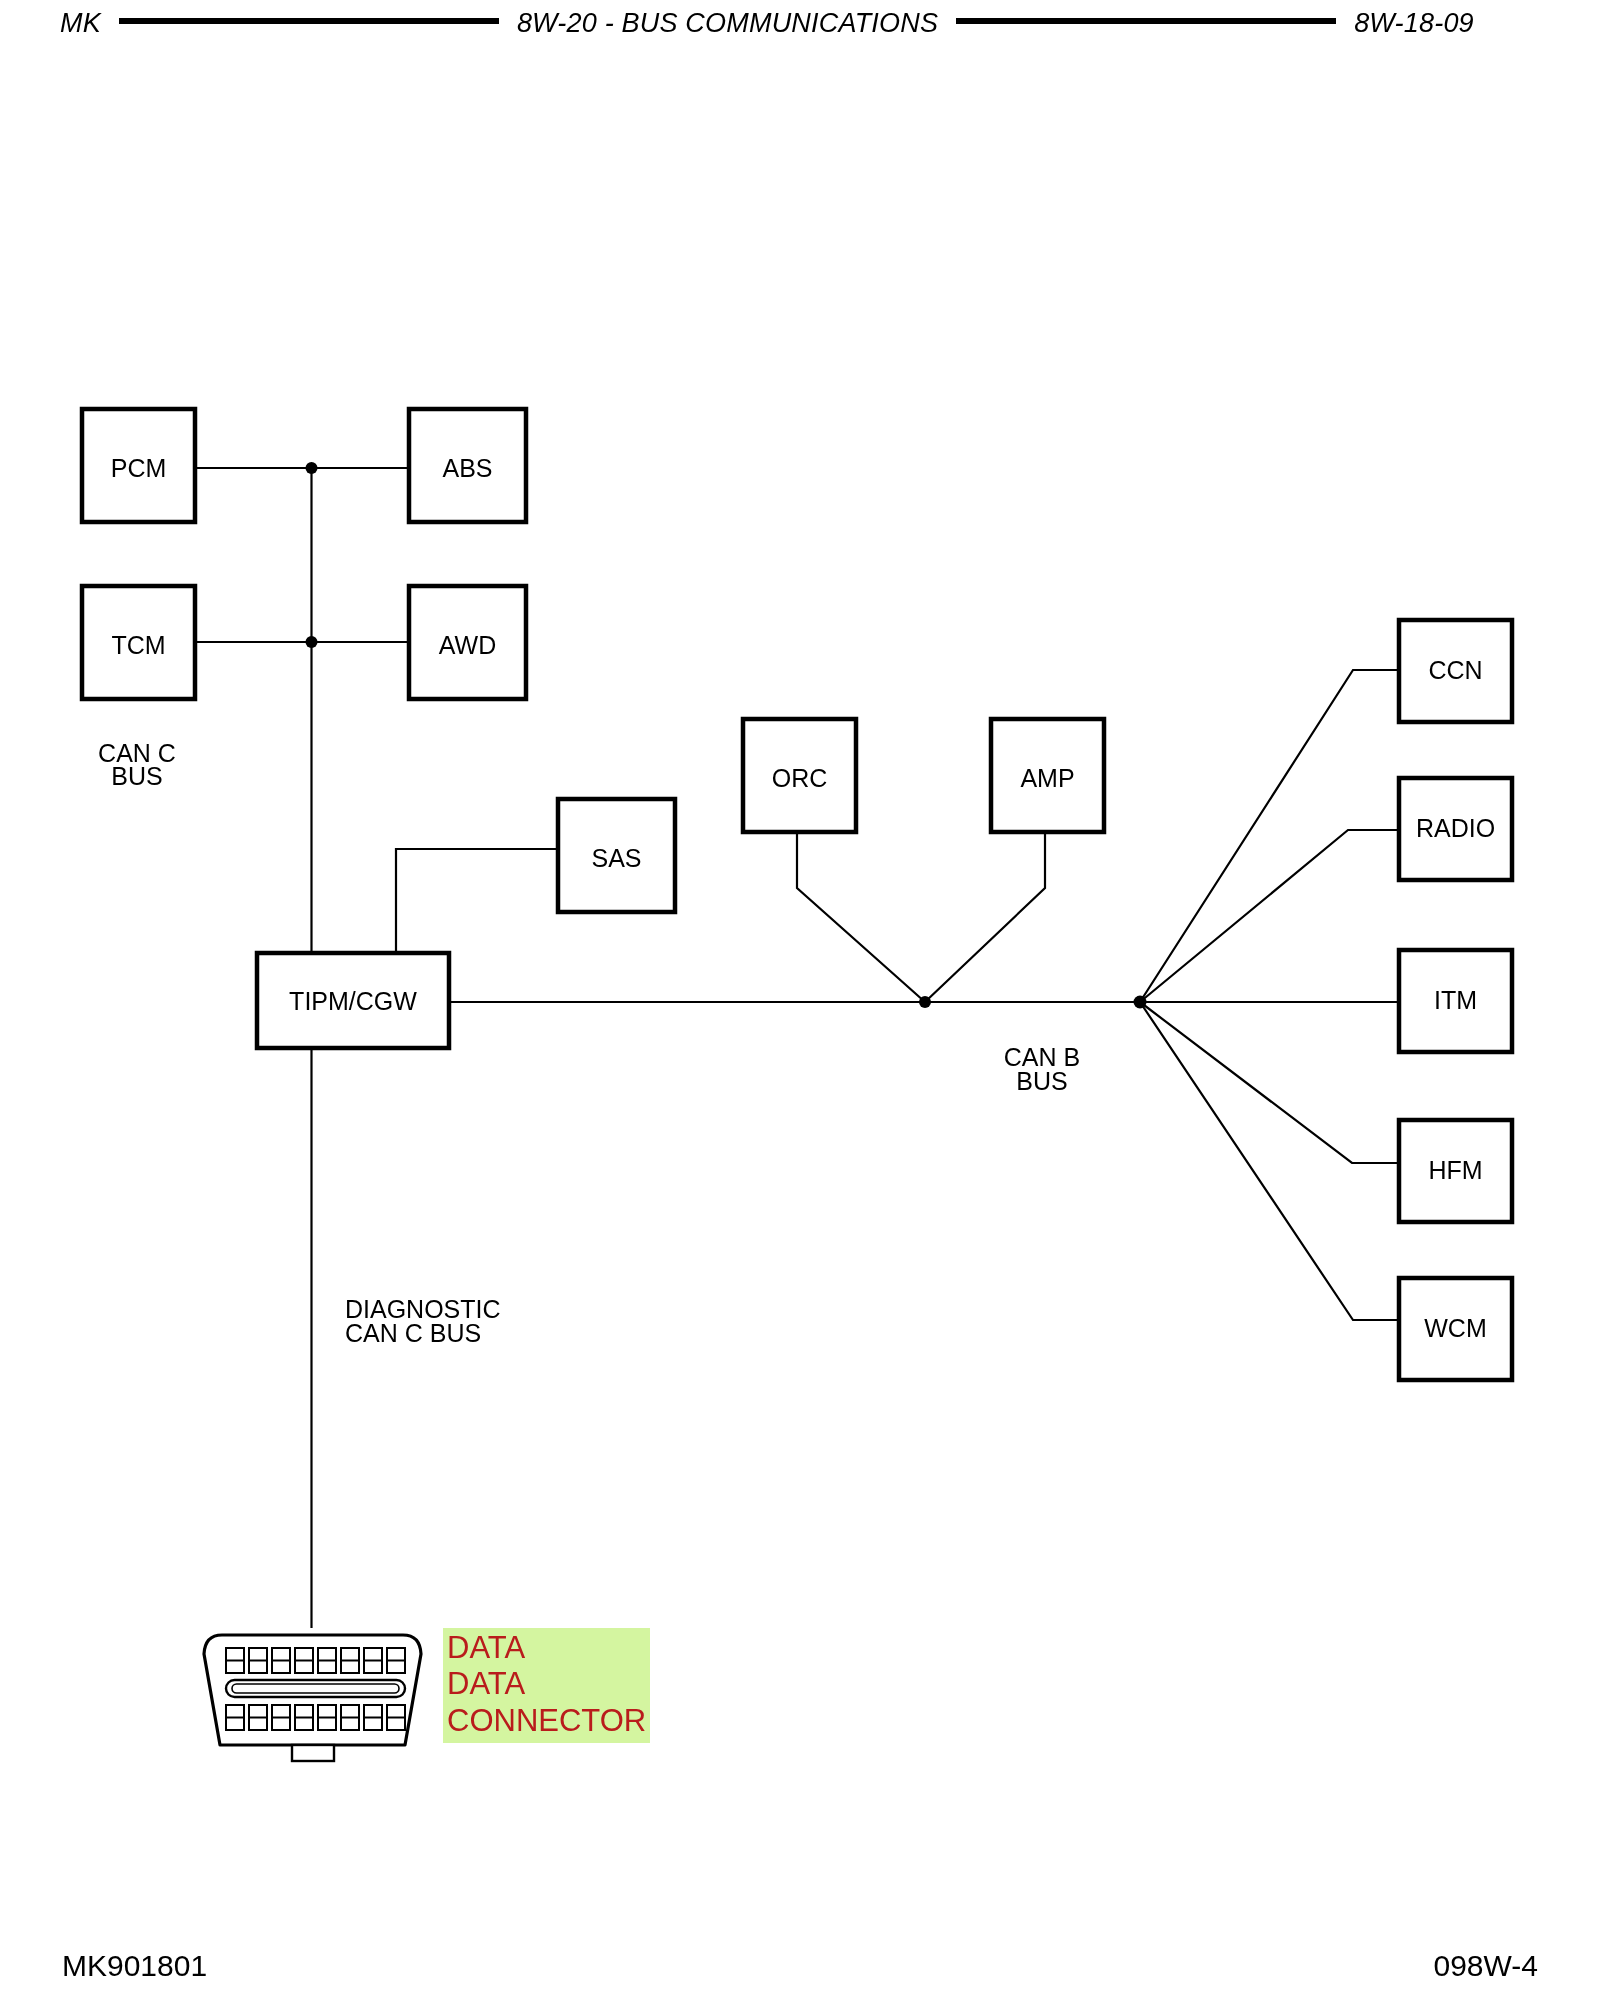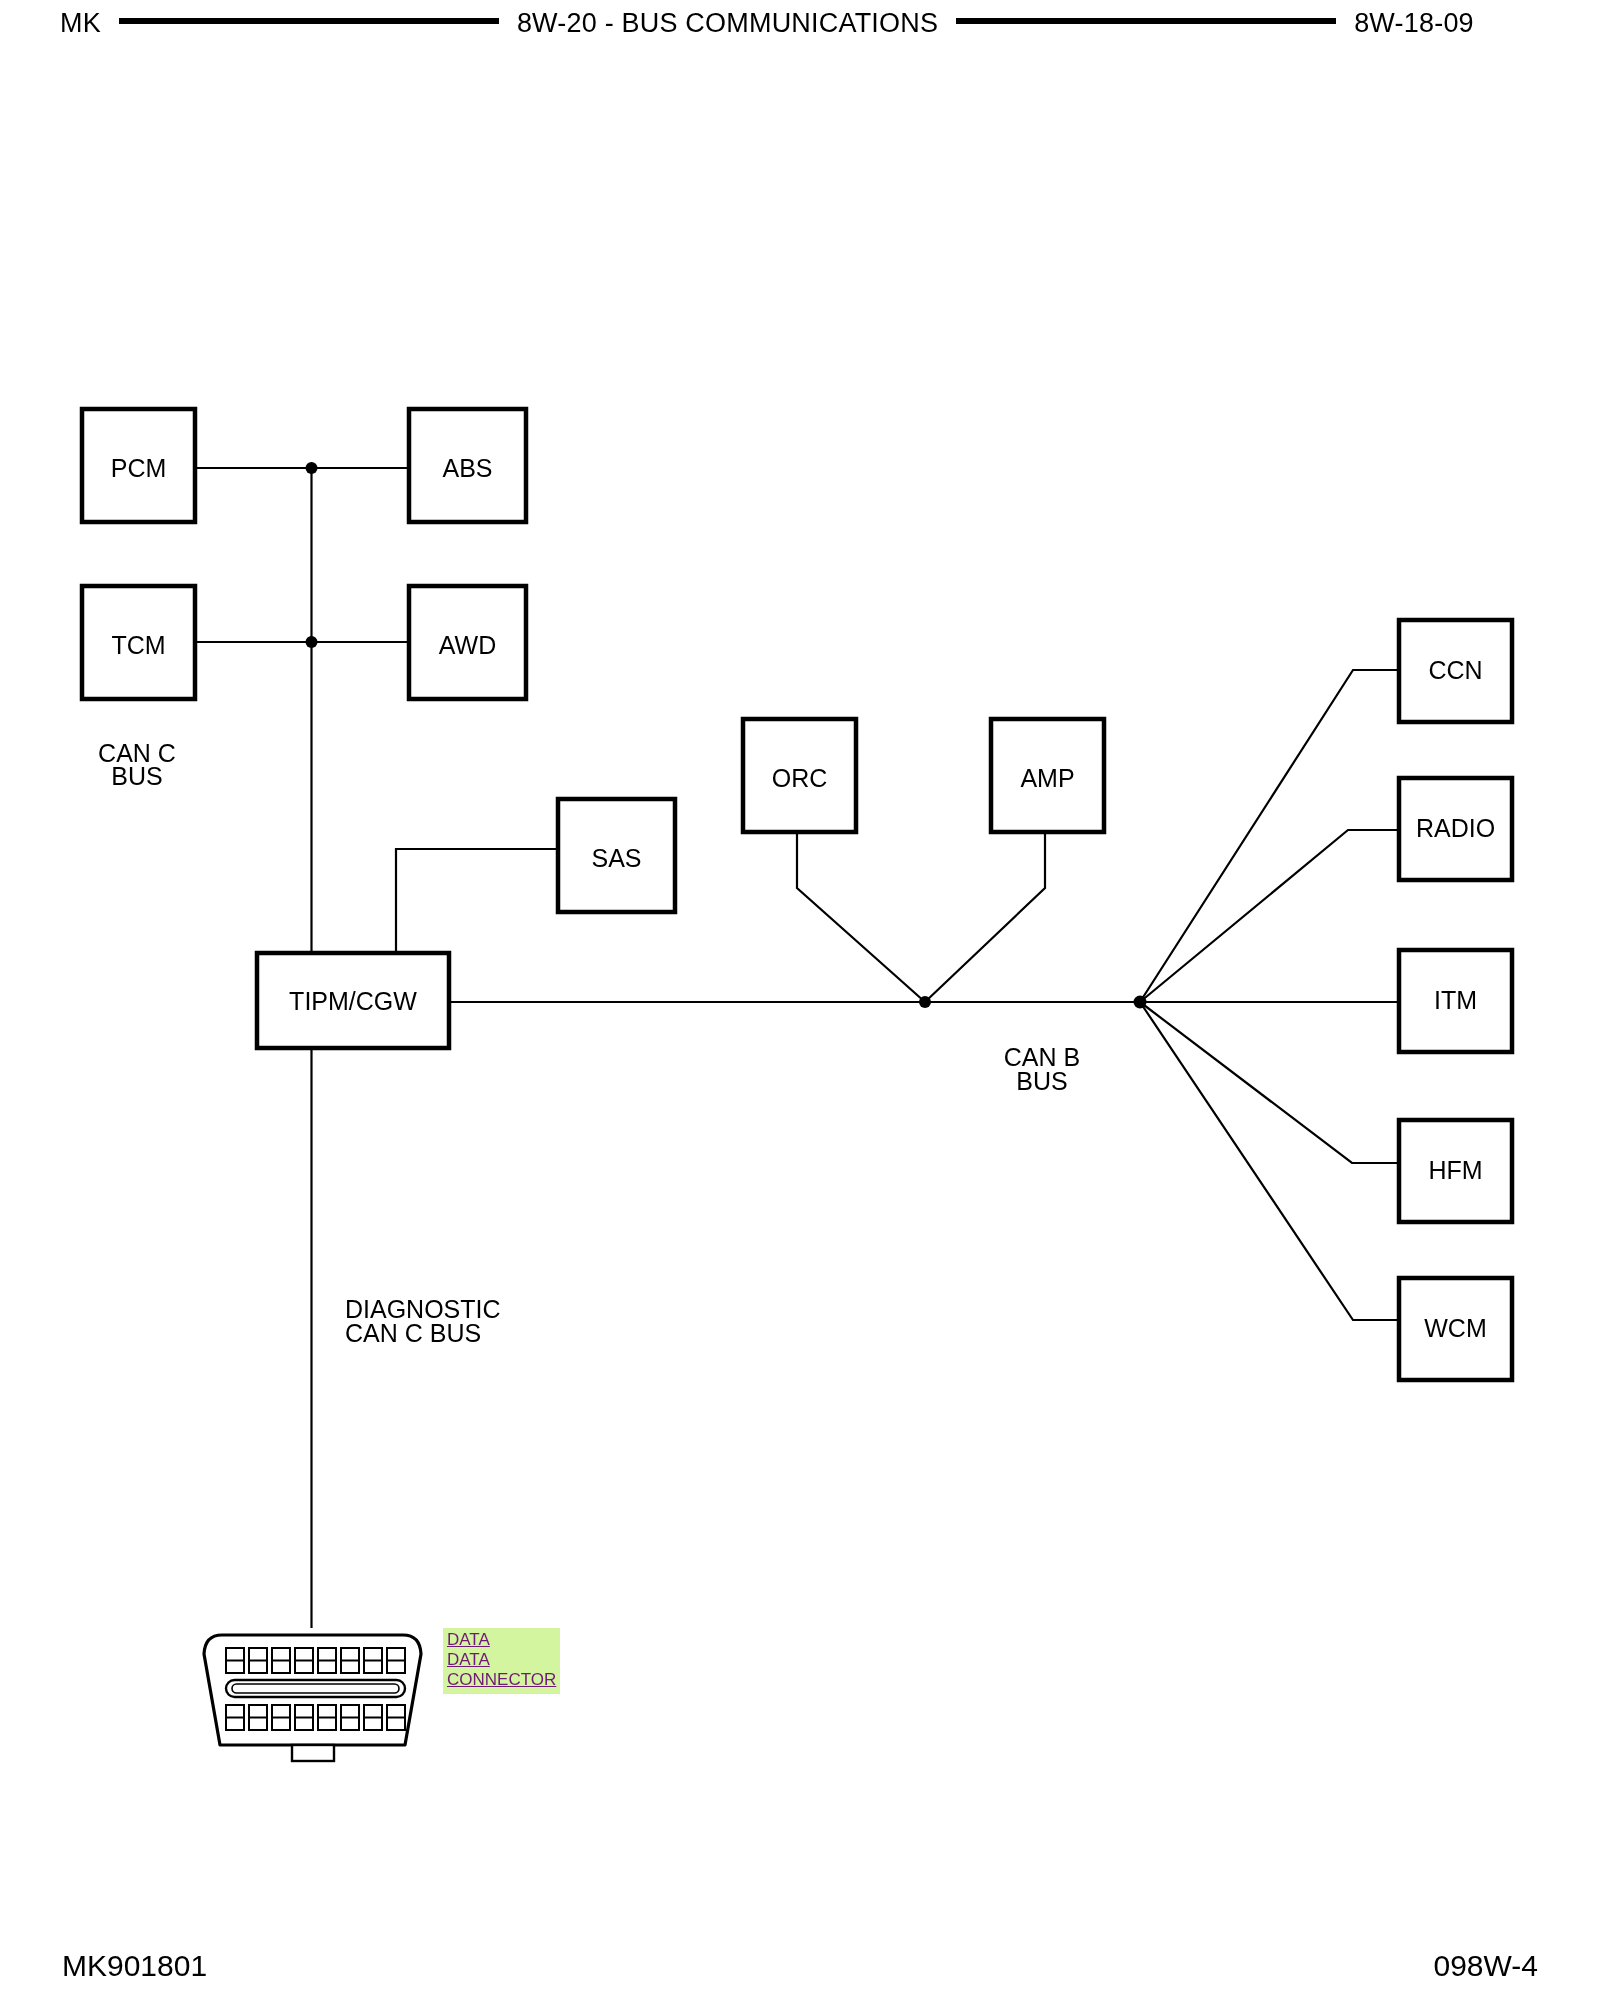--- a/index.html
+++ b/index.html
@@ -26,20 +26,21 @@
     display: flex;
     align-items: center;
     padding: 0 60px;
     box-sizing: border-box;
   }
   .hdr-text {
     font-size: 27px;
     letter-spacing: 0.2px;
     white-space: nowrap;
     line-height: 1;
+    font-style: italic;
   }
   .hdr-rule {
     flex: 1 1 auto;
     height: 6px;
     background: #000000;
     margin: 0 18px;
     position: relative;
     top: -2px;
   }
   .hdr-rule.left  { max-width: 380px; }
@@ -139,25 +140,24 @@
   .callout {
     position: absolute;
     left: 443px;
     top: 1628px;
     background: #d4f5a0;
     padding: 2px 4px 4px 4px;
     line-height: 1.17;
   }
   .callout-line {
     font-family: "Liberation Sans", sans-serif;
-    font-size: 17px;
-    color: #701a75;
+    font-size: 31px;
+    color: #b91c1c;
     white-space: nowrap;
     display: block;
-    text-decoration: underline;
   }
 </style>
 </head>
 <body>
 
 <div class="page-header">
   <span class="hdr-text">MK</span>
   <span class="hdr-rule left"></span>
   <span class="hdr-text">8W-20 - BUS COMMUNICATIONS</span>
   <span class="hdr-rule right"></span>

